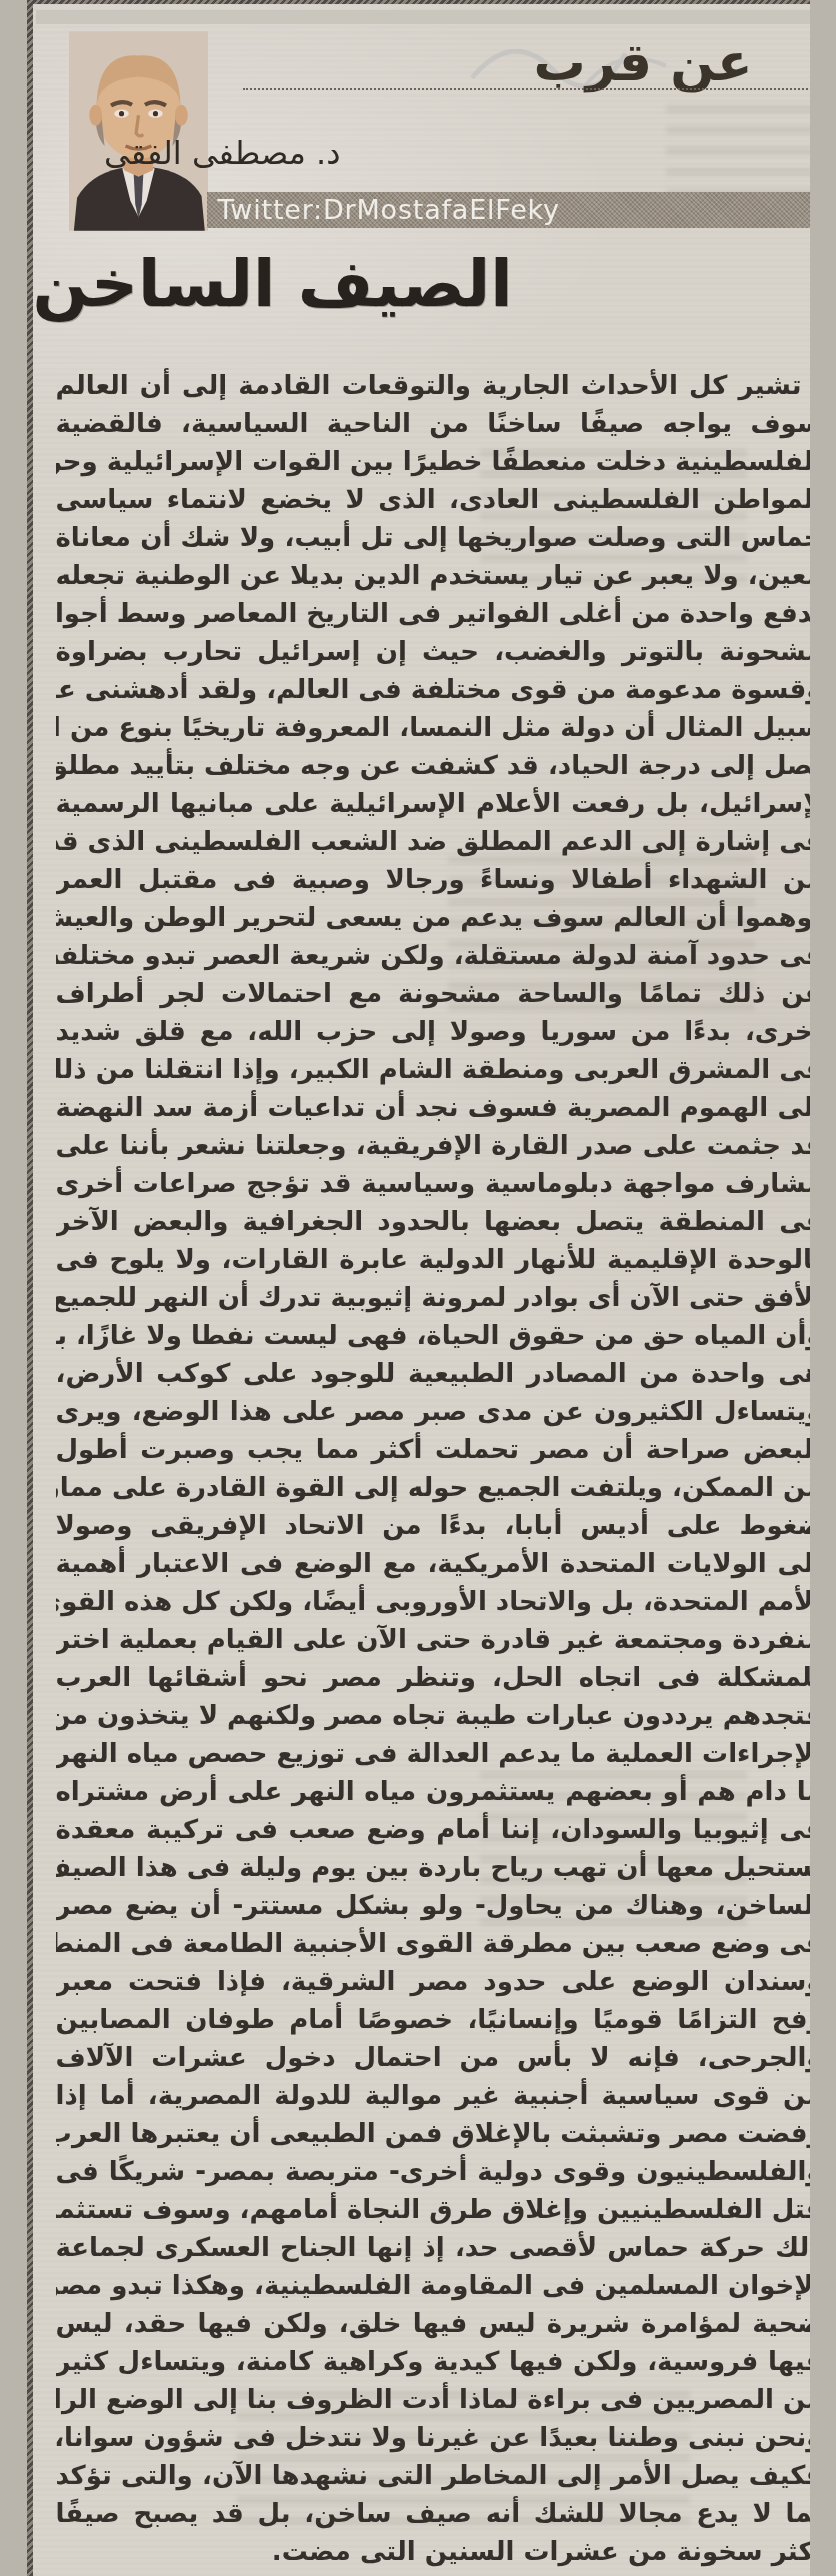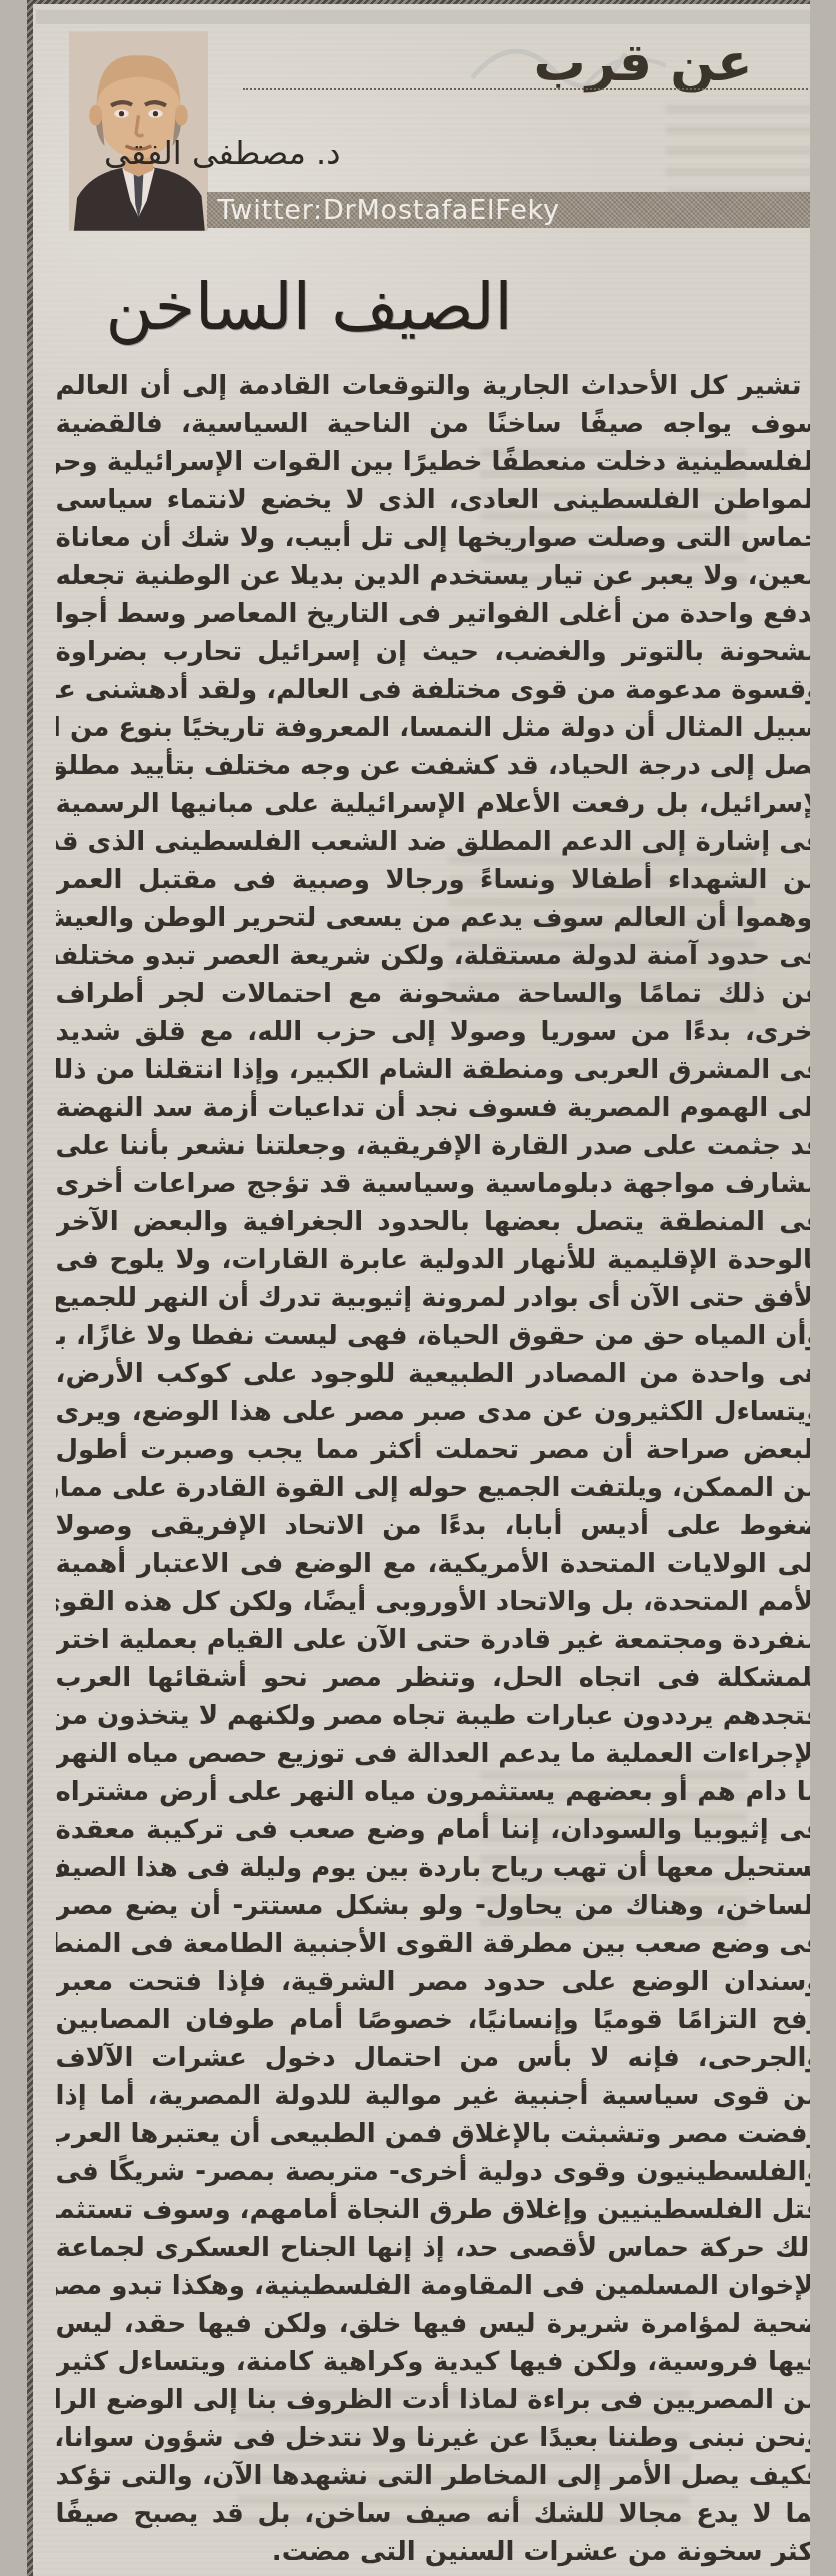--- a/index.html
+++ b/index.html
@@ -36,24 +36,23 @@
   .twitter-bar{
     position:absolute;left:180px;top:192px;width:632px;height:36px;
     background-color:var(--bar-bg);
     background-image:
       repeating-linear-gradient(45deg, rgba(255,255,255,.16) 0 1.6px, transparent 1.6px 3.2px),
       repeating-linear-gradient(-45deg, rgba(0,0,0,.10) 0 1.6px, transparent 1.6px 3.2px);
     color:var(--bar-text);font-size:27px;line-height:36px;padding-left:11px;
     letter-spacing:0.8px;white-space:nowrap;overflow:hidden;
   }
   .article-title{
-    position:absolute;right:297px;top:245px;font-size:65px;font-weight:normal;
+    position:absolute;right:297px;top:245px;font-size:65px;font-weight:bold;
     color:var(--ink-dark);letter-spacing:-1.6px;white-space:nowrap;line-height:1.2;
     text-shadow:0.8px 0.8px 0 rgba(60,50,40,.35);
-    margin-top:23px;
   }
   
   .article-body{
     position:absolute;left:29px;top:366px;width:767px;direction:rtl;
   }
   .body-line{
     height:38px;line-height:38px;font-size:26px;font-weight:bold;color:var(--ink);
     text-align:justify;text-align-last:justify;white-space:nowrap;overflow:hidden;
   }
   .body-line:first-child{padding-right:21px}

